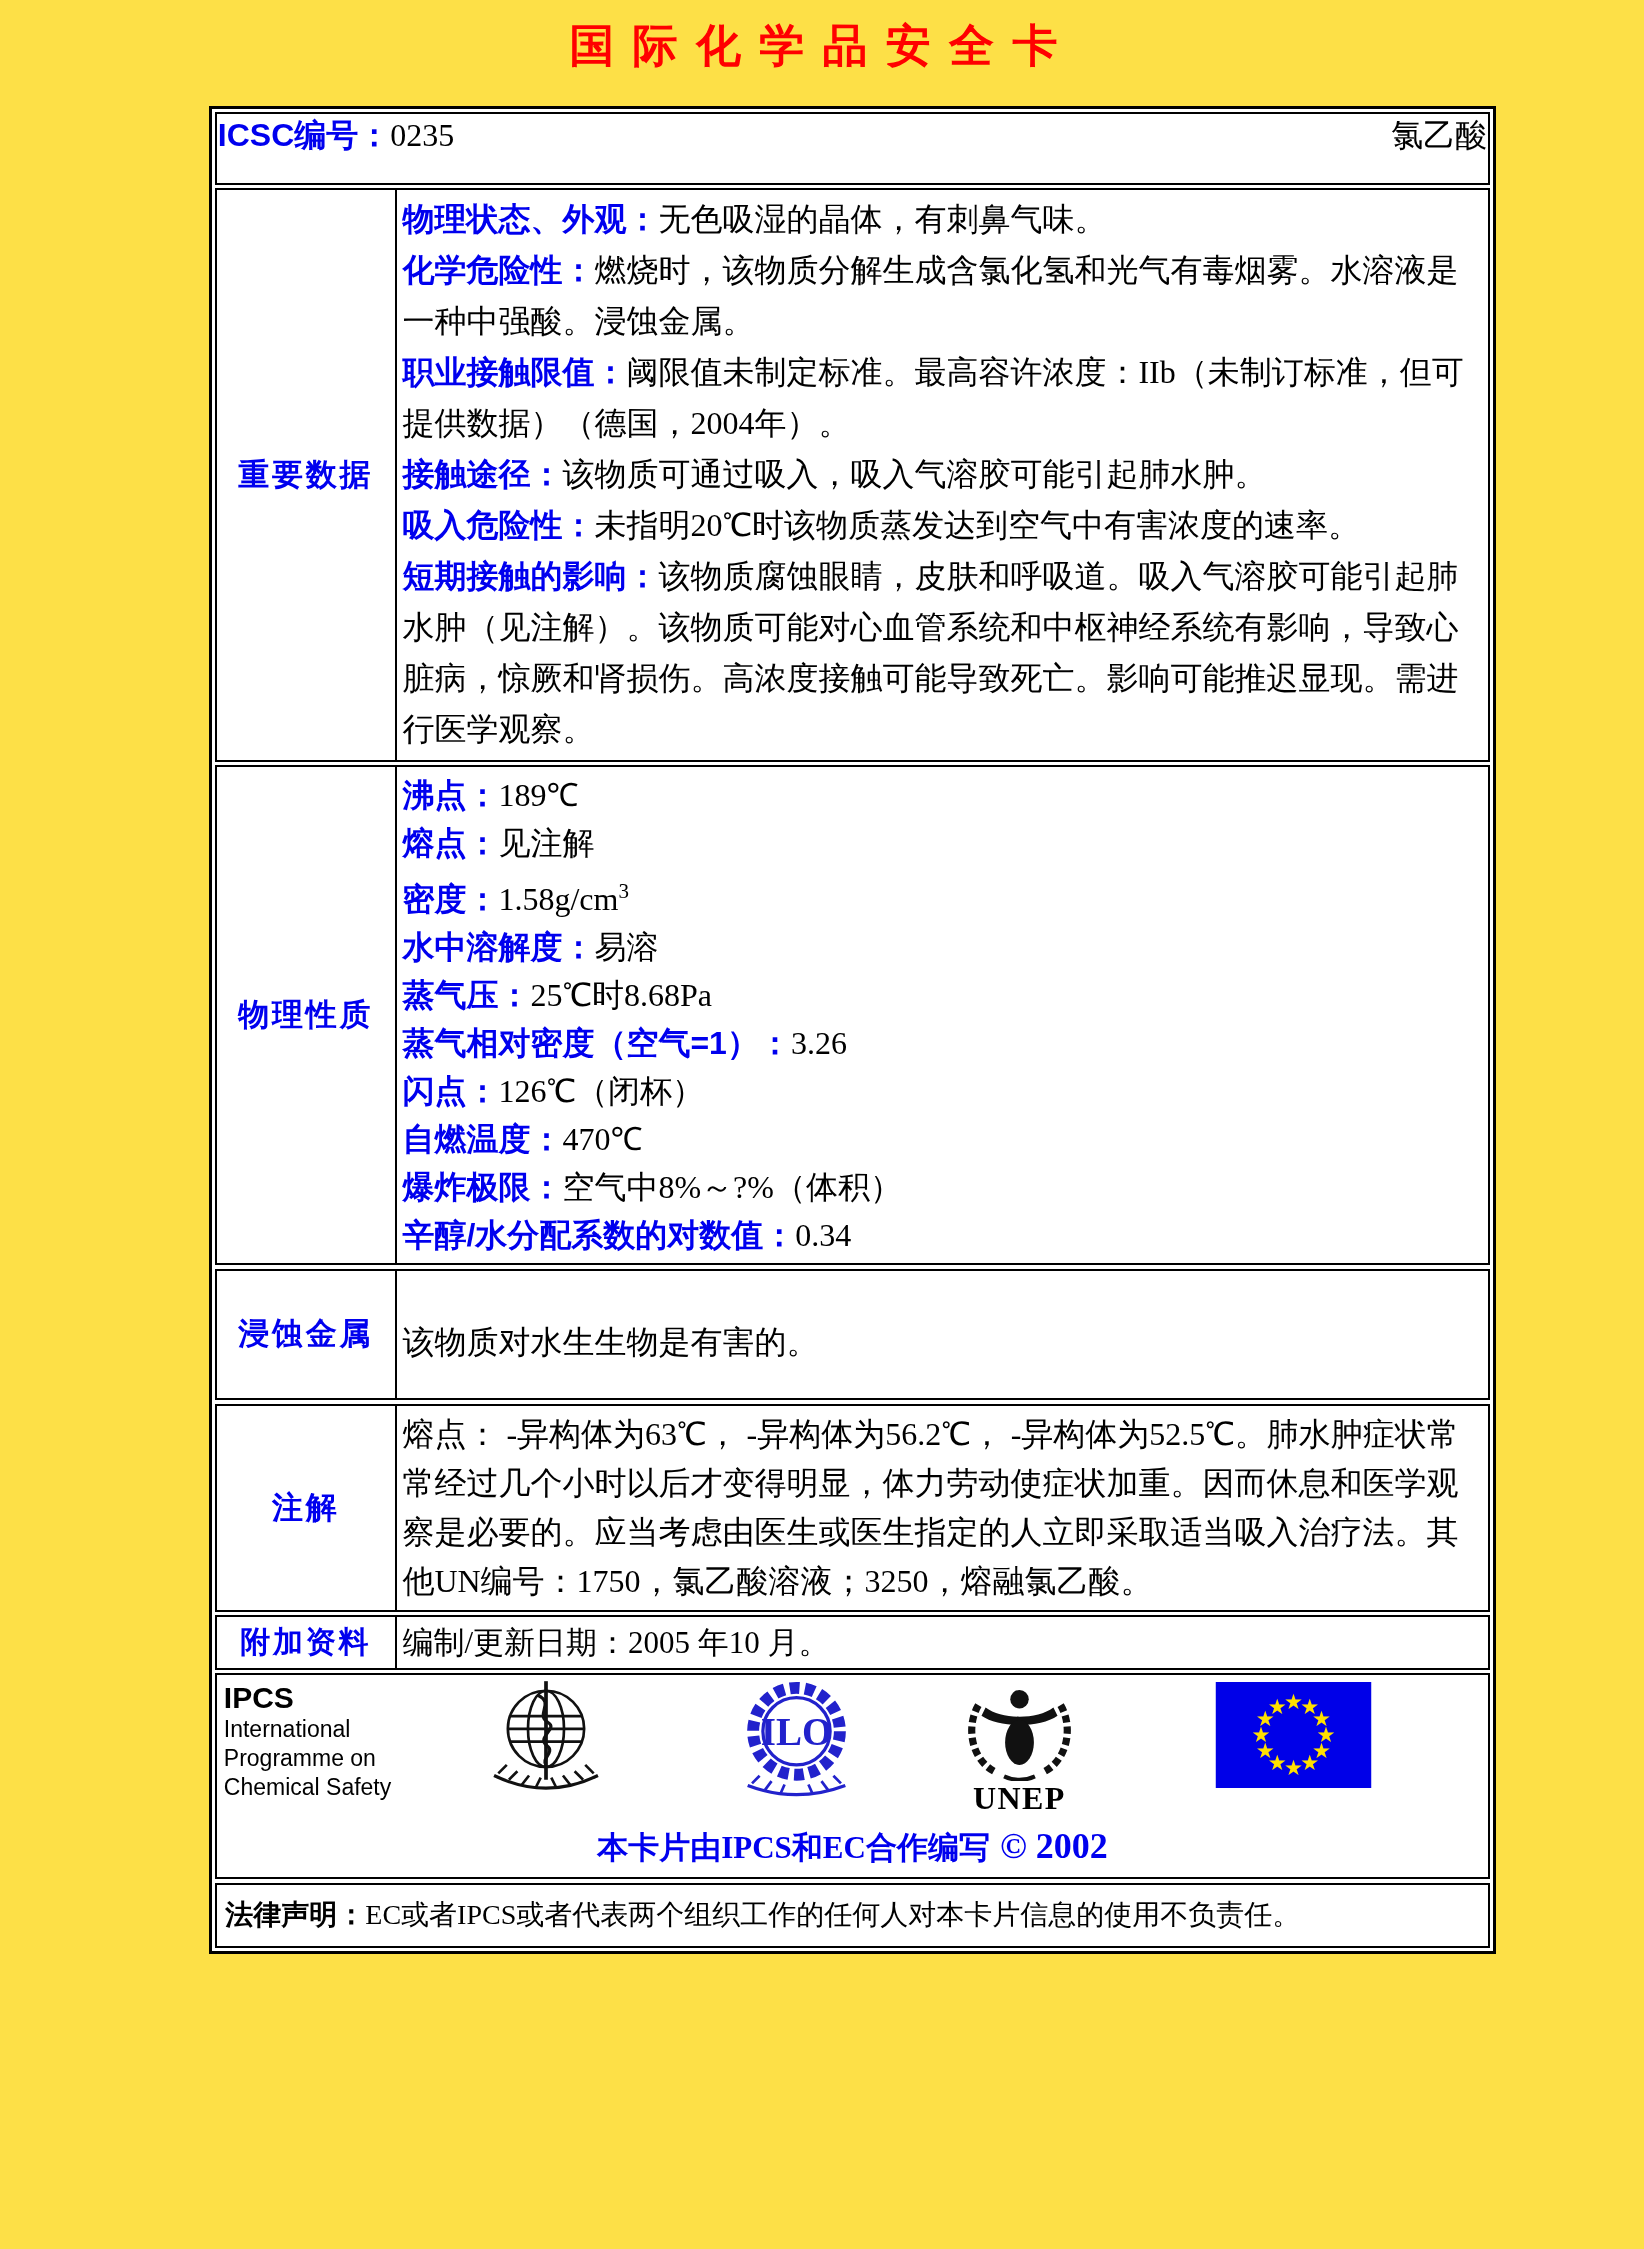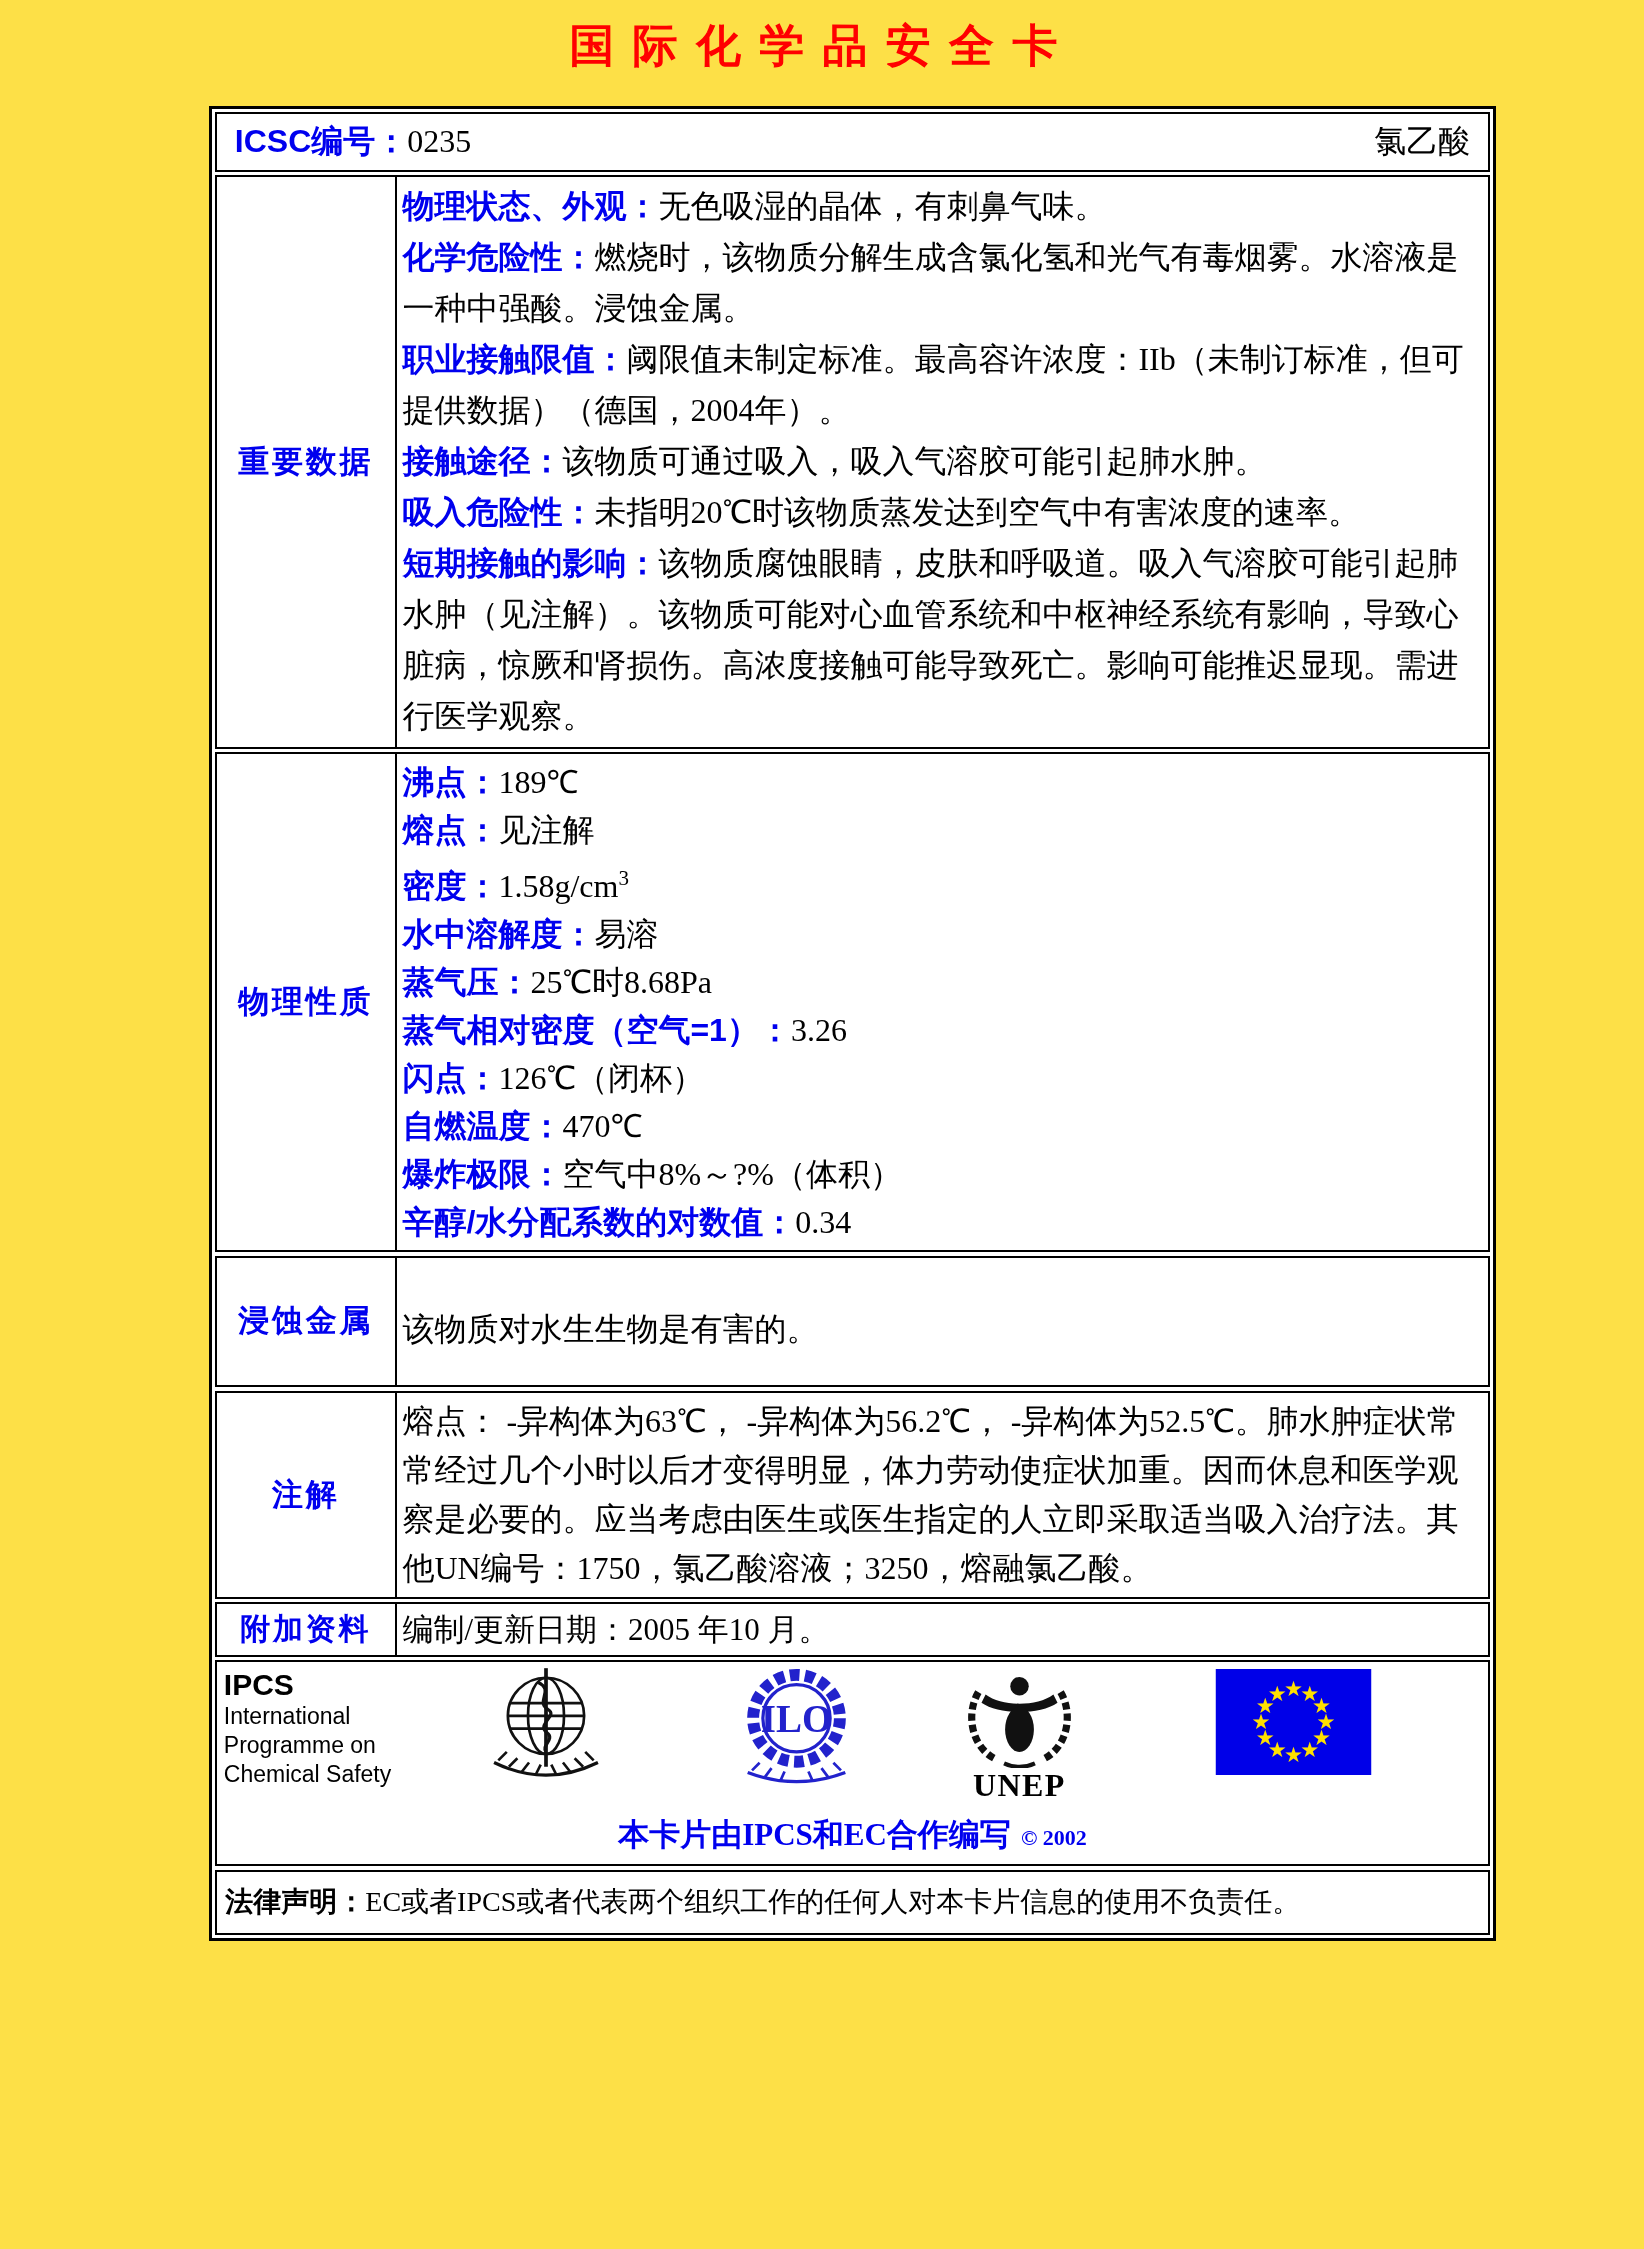--- a/index.html
+++ b/index.html
@@ -5,22 +5,22 @@
   html,body{margin:0;padding:0;background:#fff;}
   .page{position:relative;width:1645px;height:2250px;background:#fde047;overflow:hidden;
         font-family:"Liberation Serif", serif;color:#000;}
   .doc-title{position:absolute;top:15.5px;left:0;width:100%;text-align:center;
         font-family:"Liberation Serif", serif;font-weight:bold;color:#FF0000;
         font-size:45px;letter-spacing:18.3px;}
   .card{position:absolute;top:106px;left:209px;width:1287px;border:3.5px solid #000;
         padding:2.8px;box-sizing:border-box;background:#fff;}
   .row{border:2.1px solid #000;margin-bottom:3.5px;box-sizing:border-box;background:#fff;}
   .row:last-child{margin-bottom:0;}
-  .header-row{height:60px;display:flex;justify-content:space-between;align-items:center;
-        padding:0 18px;font-size:32px;}
+  .header-row{height:73px;display:flex;justify-content:space-between;align-items:flex-start;
+        padding:0 1px;font-size:32px;}
   .blab{color:#0000EE;font-family:"Liberation Sans", sans-serif;font-weight:bold;}
   .val{color:#000;font-family:"Liberation Serif", serif;}
   .section{display:flex;}
   .label-cell{flex:0 0 178px;border-right:2.1px solid #000;display:flex;align-items:center;
         justify-content:center;color:#0000EE;font-family:"Liberation Sans", sans-serif;
         font-weight:bold;font-size:31px;letter-spacing:2.8px;text-align:center;}
   .content-cell{flex:1;padding:4.2px 7px 4.2px 5.6px;font-size:32px;}
   .imp .content-cell{min-height:559px;}
   .imp .entry{line-height:51px;}
   .phys .content-cell{min-height:480px;}
@@ -41,21 +41,21 @@
   .logo{position:absolute;}
   .who-logo{left:260px;top:2.8px;}
   .ilo-logo{left:509px;top:1.4px;}
   .unep-block{left:739px;top:0;width:127px;text-align:center;}
   .unep-label{font-family:"Liberation Serif", serif;font-weight:bold;font-size:32px;
         letter-spacing:1.4px;line-height:31px;}
   .eu-flag{left:998px;top:7px;}
   .eu-star{fill:#FFE000;font-size:30px;text-anchor:middle;dominant-baseline:central;}
   .credit{position:absolute;bottom:8.5px;left:0;width:100%;text-align:center;
         color:#0000EE;font-family:"Liberation Serif", serif;font-weight:bold;font-size:31px;}
-  .credit .copy{font-size:22px;margin-left:10px;}
+  .credit .copy{font-size:36px;margin-left:10px;}
   .legal{min-height:65px;display:flex;align-items:center;padding:0 8.5px;font-size:28px;}
   .legal .blab{color:#000;font-size:28px;}
 </style>
 </head>
 <body>
 
 <div class="page">
 
   <div class="doc-title">国际化学品安全卡</div>
 

